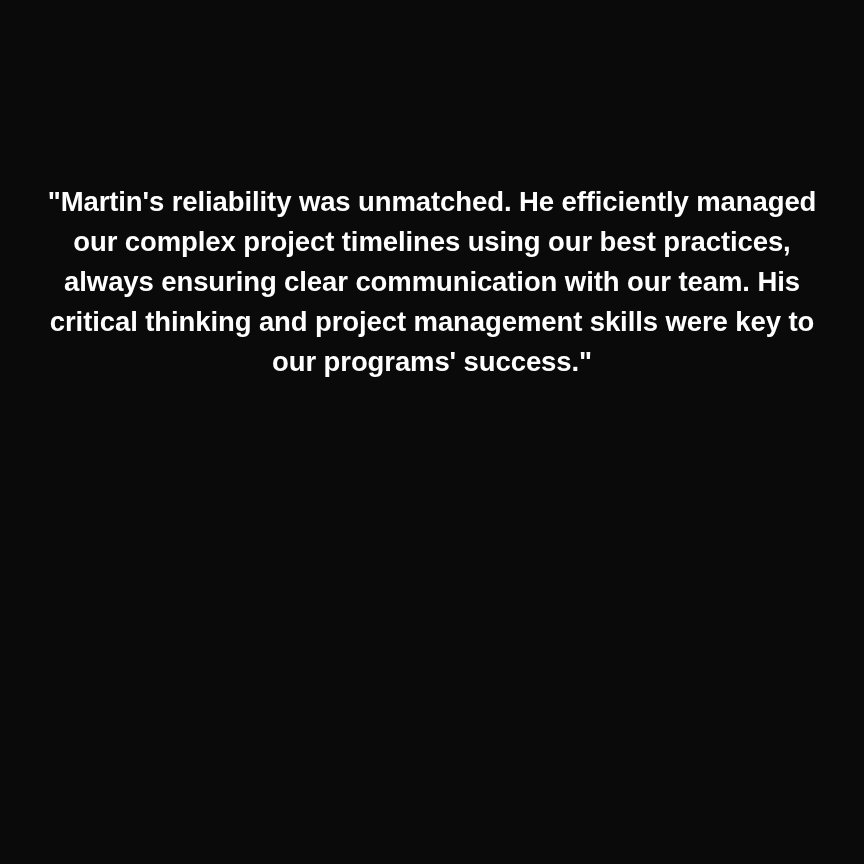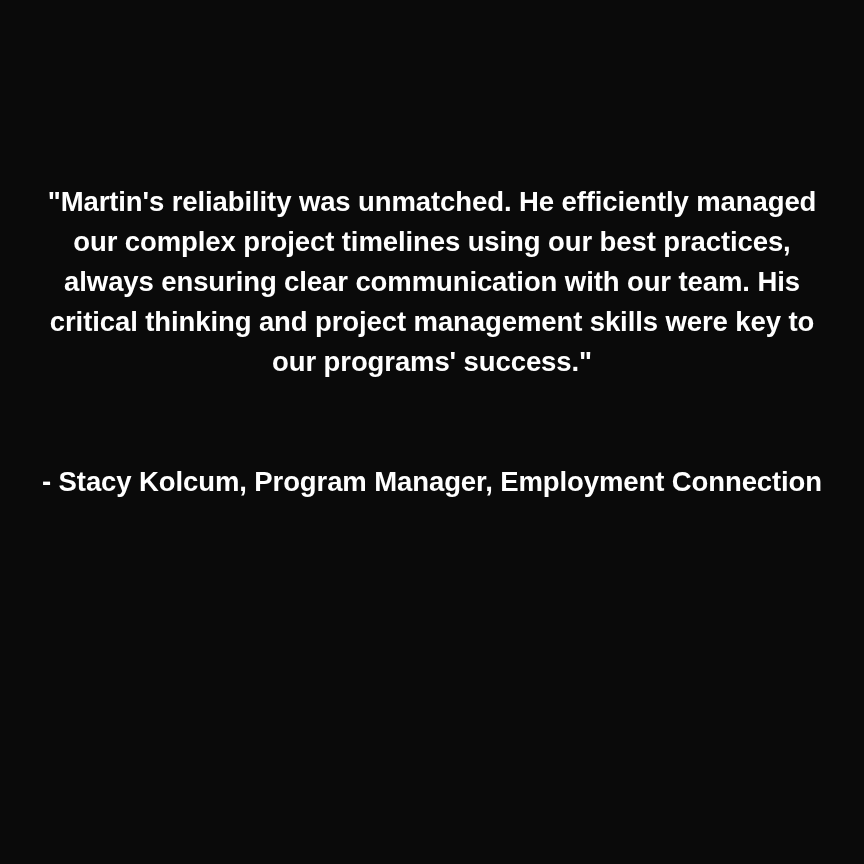--- a/index.html
+++ b/index.html
@@ -47,15 +47,14 @@
     padding-top: 80px;
     text-align: center;
   }
 </style>
 </head>
 <body>
 
 <div class="card">
   <div class="testimonial-block">
     <p class="quote-text">"Martin's reliability was unmatched. He efficiently managed our complex project timelines using our best practices, always ensuring clear communication with our team. His critical thinking and project management skills were key to our programs' success."</p>
-    <p class="attribution">- Stacy Kolcum, Program Manager, Employment Connection</p>
   </div>
 </div>
 
 </body></html>

